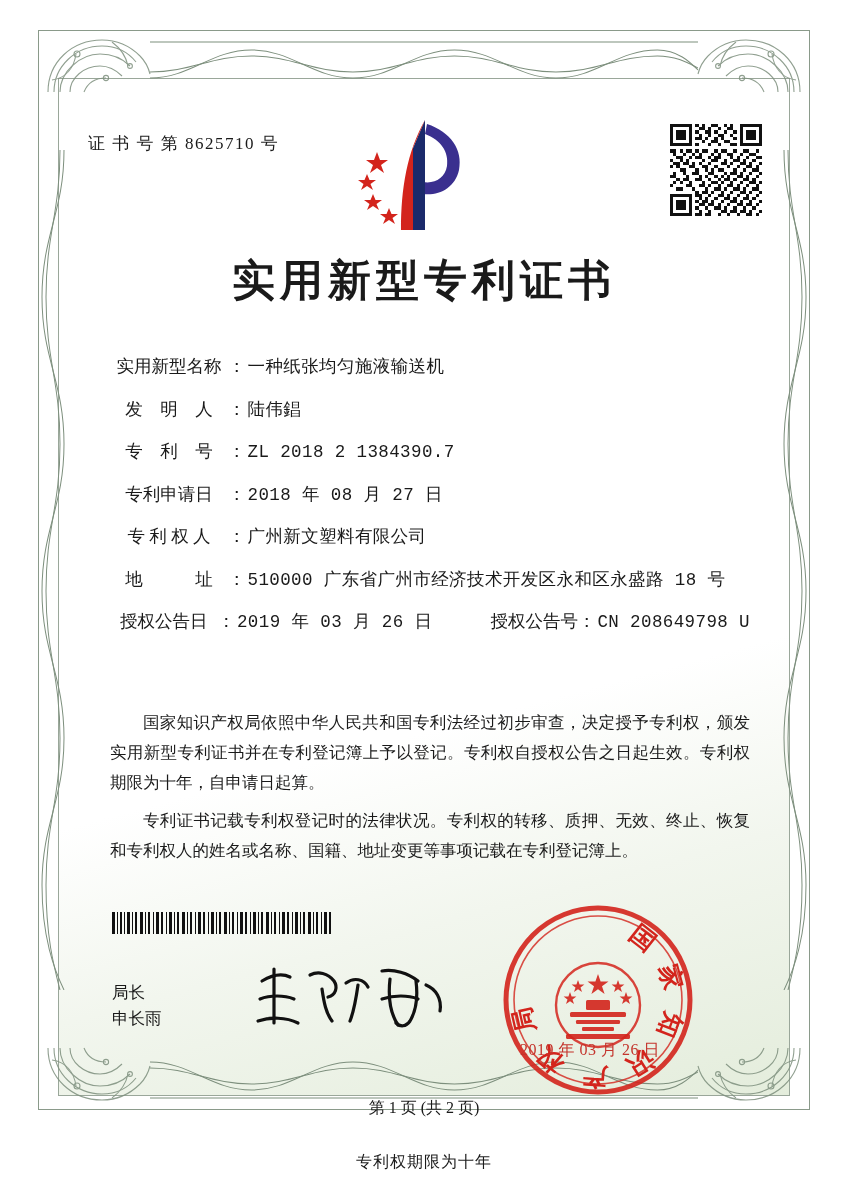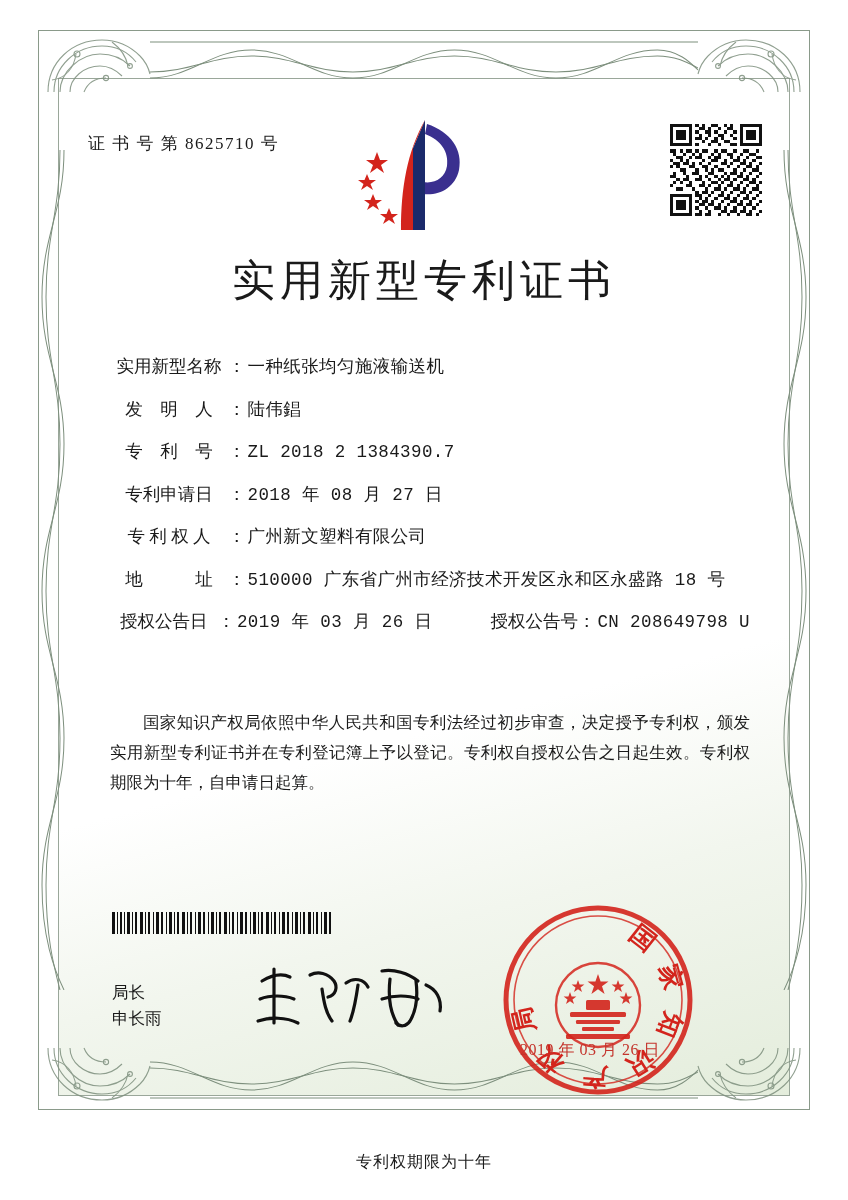--- a/index.html
+++ b/index.html
@@ -103,21 +103,21 @@
   }
   .qr svg { display:block; }
 
   
   .title {
     position: absolute;
     left: 0; right: 0;
     top: 252px;
     text-align: center;
     font-size: 43px;
-    font-weight: normal;
+    font-weight: bold;
     letter-spacing: 5px;
     font-family: "Liberation Serif", "DejaVu Serif", serif;
   }
 
   
   .fields {
     position: absolute;
     left: 110px;
     top: 358px;
     width: 640px;
@@ -617,20 +617,21 @@
       <span class="field-colon">：</span>
       <span class="field-value">2019 年 03 月 26 日</span>
       <span class="second-label">授权公告号</span>
       <span class="field-colon">：</span>
       <span class="field-value">CN 208649798 U</span>
     </div>
   </div>
 
   <div class="paragraphs">
     <p>国家知识产权局依照中华人民共和国专利法经过初步审查，决定授予专利权，颁发实用新型专利证书并在专利登记簿上予以登记。专利权自授权公告之日起生效。专利权期限为十年，自申请日起算。</p>
+    <p>专利证书记载专利权登记时的法律状况。专利权的转移、质押、无效、终止、恢复和专利权人的姓名或名称、国籍、地址变更等事项记载在专利登记簿上。</p>
   </div>
 
   <div class="barcode">
     <svg viewBox="0 0 220 22" preserveAspectRatio="none" xmlns="http://www.w3.org/2000/svg" shape-rendering="crispEdges">
       <g fill="#111">
         <rect x="0" y="0" width="3" height="22"></rect>
           <rect x="5" y="0" width="1" height="22"></rect>
         <rect x="8" y="0" width="2" height="22"></rect>
           <rect x="12" y="0" width="1" height="22"></rect>
         <rect x="15" y="0" width="3" height="22"></rect>
@@ -732,15 +733,16 @@
       <defs>
         <path id="sealArc" d="M100,100 m0,-68 a68,68 0 1,1 -0.1,0"></path>
       </defs>
       <text font-family="'Liberation Serif', serif" font-size="25" font-weight="bold" fill="#d3241c" letter-spacing="6">
         <textPath href="#sealArc" startOffset="7%">国 家 知 识 产 权 局</textPath>
       </text>
     </svg>
   </div>
   <div class="seal-date">2019 年 03 月 26 日</div>
 
+  <div class="page-no">第 1 页 (共 2 页)</div>
   <div class="footnote">专利权期限为十年</div>
 
 </div>
 
 </body></html>

